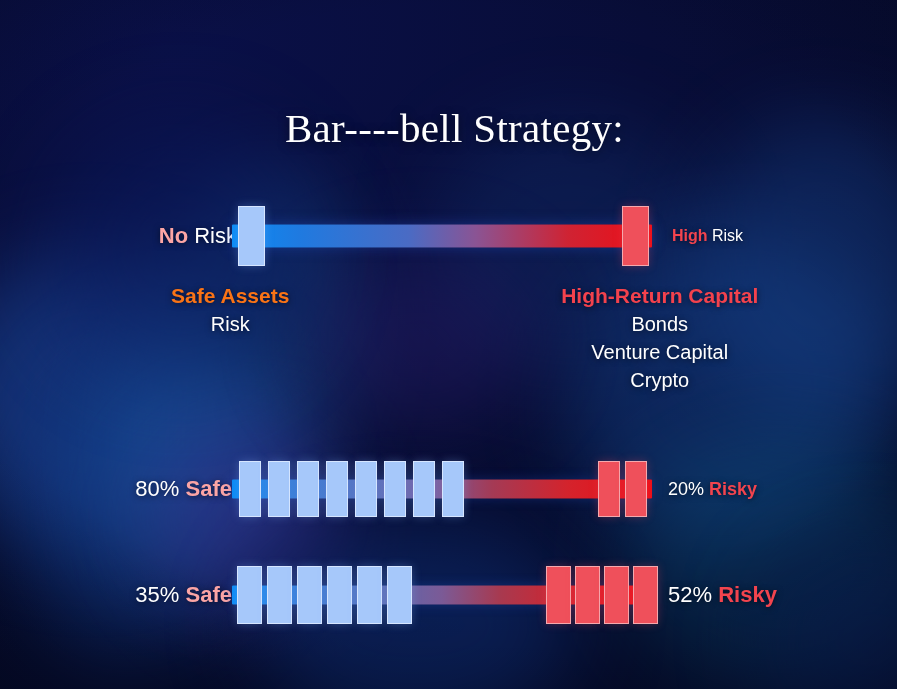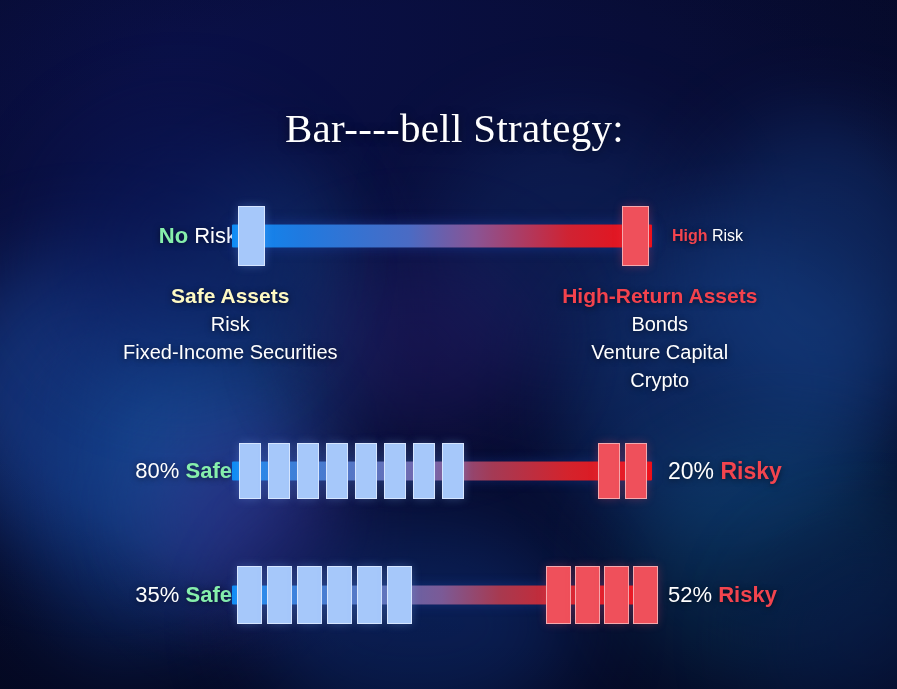--- a/index.html
+++ b/index.html
@@ -82,21 +82,21 @@
   .side-label {
     position: absolute;
     top: 50%;
     transform: translateY(-50%);
     white-space: nowrap;
     color: #ffffff;
     text-shadow: 0 1px 6px rgba(0,0,0,.6);
   }
   .side-label.left  { text-align: right; }
   .side-label.right { text-align: left; }
-  .accent-blue { color: #86efac; font-weight: bold; }
+  .accent-blue { color: #fca5a5; font-weight: bold; }
   .accent-red  { color: #f2444e; font-weight: bold; }
 
   
   .bar {
     position: absolute;
     top: 50%;
     transform: translateY(-50%);
     border-radius: 1px;
   }
   .bar-top {
@@ -147,21 +147,21 @@
     color: #ffffff;
   }
   .assets-col.safe  { transform: translateX(6px); }
   .assets-col.risky { transform: translateX(-13px); }
   .assets-head {
     font-size: 21px;
     font-weight: bold;
     line-height: 28px;
     text-shadow: 0 1px 6px rgba(0,0,0,.6);
   }
-  .assets-head.safe  { color: #fef9c3; }
+  .assets-head.safe  { color: #f97316; }
   .assets-head.risky { color: #f3424d; }
   .assets-item {
     font-size: 20px;
     line-height: 28px;
     color: #ffffff;
     text-shadow: 0 1px 6px rgba(0,0,0,.6);
   }
 </style>
 </head>
 <body>
@@ -203,52 +203,51 @@
         <span class="accent-red">High</span>
         <span>Risk</span>
       </div>
     </div>
   </div>
 
   <div class="assets">
     <div class="assets-col safe">
       <div class="assets-head safe">Safe Assets</div>
       <div class="assets-item">Risk</div>
-      <div class="assets-item">Fixed-Income Securities</div>
     </div>
     <div class="assets-col risky">
-      <div class="assets-head risky">High-Return Assets</div>
+      <div class="assets-head risky">High-Return Capital</div>
       <div class="assets-item">Bonds</div>
       <div class="assets-item">Venture Capital</div>
       <div class="assets-item">Crypto</div>
     </div>
   </div>
 
-  <div class="row" style="top:432px; height:78px;">
+  <div class="row" style="top:450px; height:78px;">
     <div class="row-inner">
       <div class="side-label left" style="right:665px; font-size:22px;">
         <span>80%</span>
         <span class="accent-blue">Safe</span>
       </div>
 
       <div class="bar bar-row bar-8020"></div>
 
       <div class="plate plate-blue" style="left:239px; width:22px; height:56px;"></div>
       <div class="plate plate-blue" style="left:268px; width:22px; height:56px;"></div>
       <div class="plate plate-blue" style="left:297px; width:22px; height:56px;"></div>
       <div class="plate plate-blue" style="left:326px; width:22px; height:56px;"></div>
       <div class="plate plate-blue" style="left:355px; width:22px; height:56px;"></div>
       <div class="plate plate-blue" style="left:384px; width:22px; height:56px;"></div>
       <div class="plate plate-blue" style="left:413px; width:22px; height:56px;"></div>
       <div class="plate plate-blue" style="left:442px; width:22px; height:56px;"></div>
 
       <div class="plate plate-red" style="left:598px; width:22px; height:56px;"></div>
       <div class="plate plate-red" style="left:625px; width:22px; height:56px;"></div>
 
-      <div class="side-label right" style="left:668px; font-size:23px;">
+      <div class="side-label right" style="left:668px; font-size:18px;">
         <span>20%</span>
         <span class="accent-red">Risky</span>
       </div>
     </div>
   </div>
 
   <div class="row" style="top:556px; height:78px;">
     <div class="row-inner">
       <div class="side-label left" style="right:665px; font-size:22px;">
         <span>35%</span>

